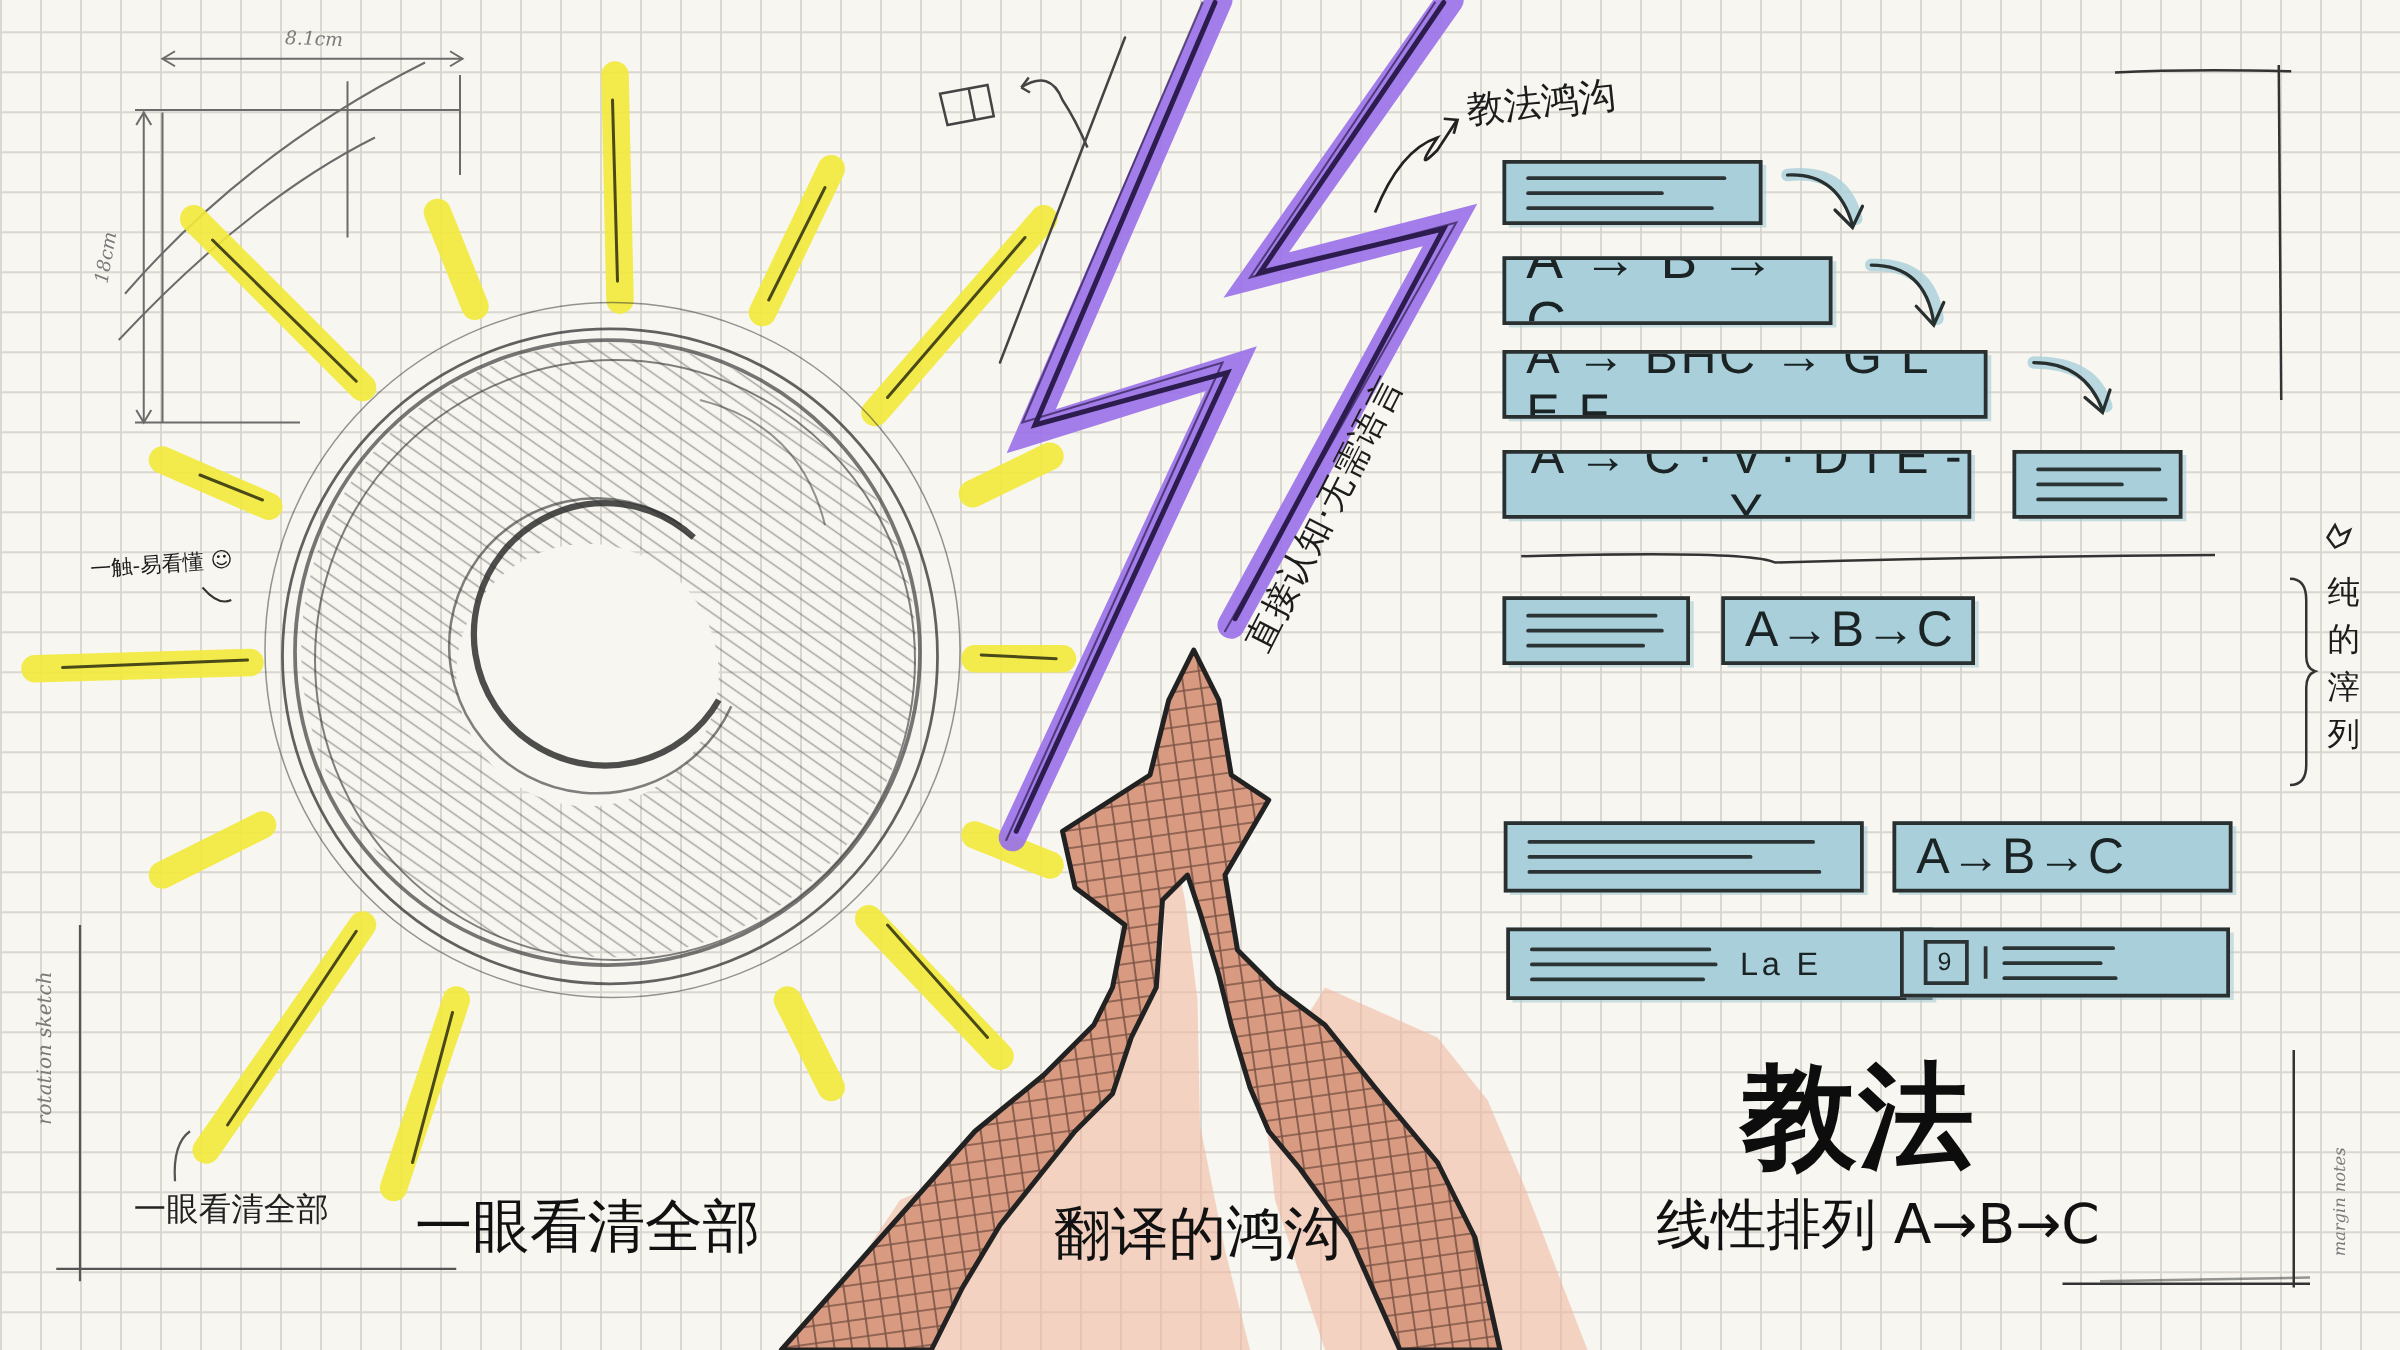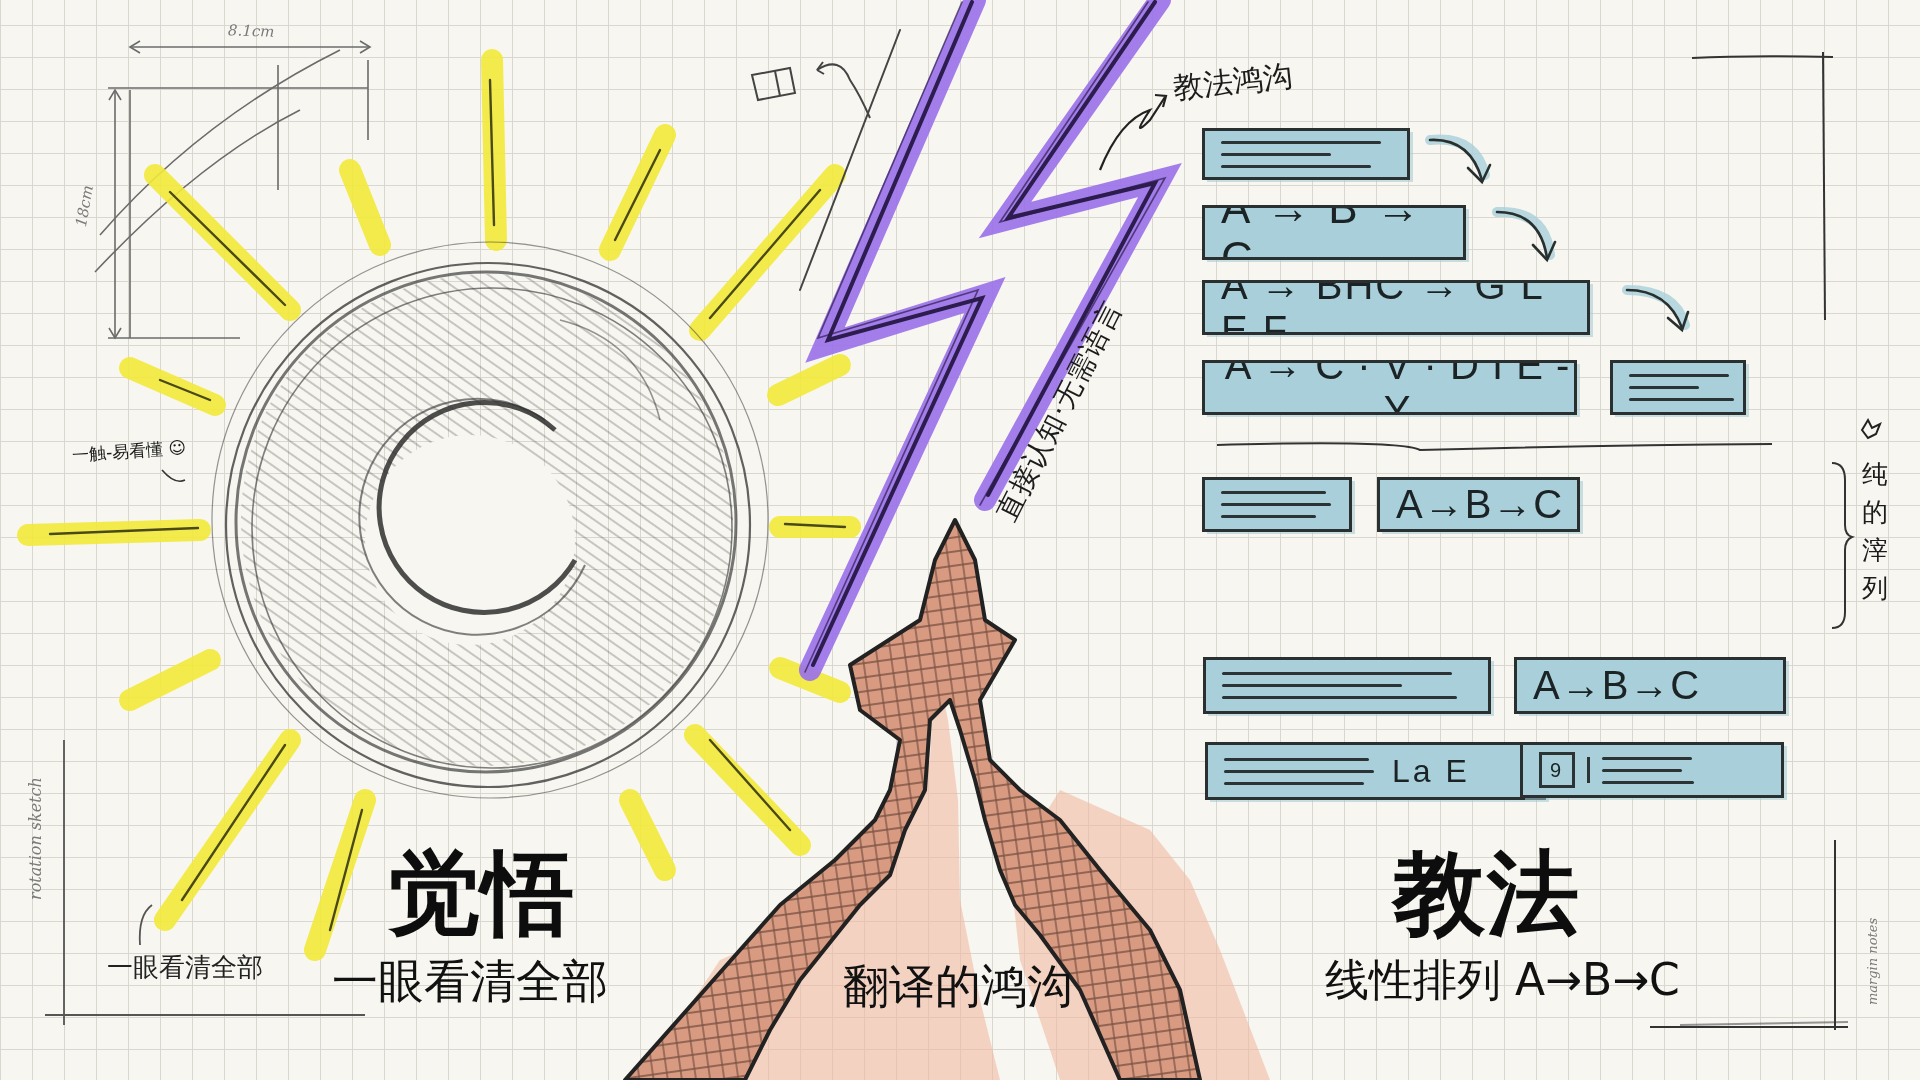--- a/index.html
+++ b/index.html
@@ -173,21 +173,20 @@
   <path d="M1862 430 L1868 420 L1872 428 L1880 424 L1876 434 L1868 438 Z" stroke="#222" stroke-width="2" fill="none"></path>
 </svg>
 
 <div class="layer">
 
   <div class="abs faint" style="left:228px; top:22px; font-size:15px; transform:rotate(2deg);">8.1cm</div>
   <div class="abs faint" style="left:72px; top:225px; font-size:15px; transform:rotate(-80deg); transform-origin:left top;">18cm</div>
   <div class="abs hand" style="left:72px; top:440px; font-size:17px; transform:rotate(-4deg);">一触-易看懂 ☺</div>
   <div class="abs faint" style="left:26px; top:900px; font-size:16px; transform:rotate(-90deg); transform-origin:left top;">rotation sketch</div>
   <div class="abs hand note" style="left:107px; top:950px;">一眼看清全部</div>
-  <div class="abs title-big" style="left:388px; top:848px;">觉悟</div>
   <div class="abs subtitle" style="left:332px; top:958px;">一眼看清全部</div>
 
   <div class="abs hand" style="left:988px; top:510px; font-size:28px; transform:rotate(-63deg); transform-origin:left top; letter-spacing:1px;">直接认知·无需语言</div>
   <div class="abs subtitle" style="left:843px; top:963px;">翻译的鸿沟</div>
 
   <div class="abs hand" style="left:1173px; top:62px; font-size:30px; transform:rotate(-6deg);">教法鸿沟</div>
 
   <div class="box" style="left:1202px; top:128px; width:208px; height:52px;">
     <div class="lines" style="width:165px;">
         <i style="width:160px"></i>
@@ -228,21 +227,21 @@
     <div class="lines" style="width:240px;">
         <i style="width:230px"></i>
         <i style="width:180px"></i>
         <i style="width:235px"></i>
       </div>
   </div>
   <div class="box small-text" style="left:1514px; top:657px; width:272px; height:57px; letter-spacing:1px;">
     <span>A→B→C</span>
   </div>
 
-  <div class="box" style="left:1205px; top:742px; width:341px; height:58px; font-size:32px;">
+  <div class="box" style="left:1205px; top:742px; width:341px; height:58px; font-size:26px;">
     <div class="lines" style="width:150px; margin-right:18px;">
         <i style="width:145px"></i>
         <i style="width:150px"></i>
         <i style="width:140px"></i>
       </div>
     <span>La E</span>
   </div>
   <div class="box" style="left:1520px; top:742px; width:264px; height:56px; font-size:20px;">
     <span class="icon-sq">9</span>
     <span class="sep" style="height:26px; margin:0 12px 0 0;"></span>

